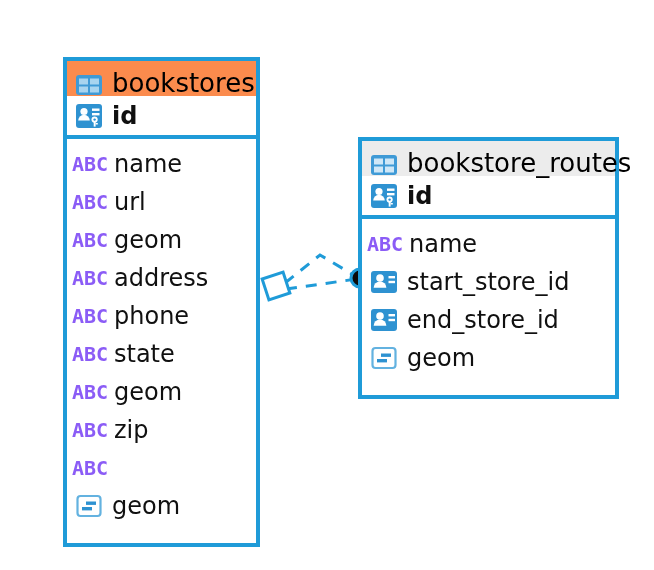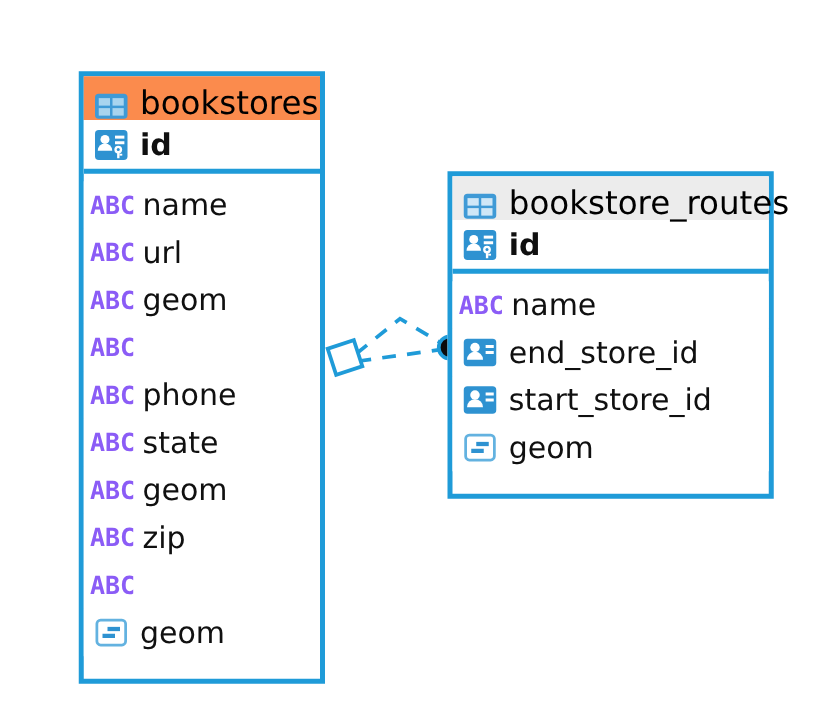--- a/index.html
+++ b/index.html
@@ -174,20 +174,21 @@
         <span class="field-label">url</span>
       </div>
 
       <div class="field-row">
         <span class="icon icon-abc">ABC</span>
         <span class="field-label">geom</span>
       </div>
 
       <div class="field-row">
         <span class="icon icon-abc">ABC</span>
+        <span class="field-label">address</span>
       </div>
 
       <div class="field-row">
         <span class="icon icon-abc">ABC</span>
         <span class="field-label">phone</span>
       </div>
 
       <div class="field-row">
         <span class="icon icon-abc">ABC</span>
         <span class="field-label">state</span>
@@ -263,34 +264,34 @@
       <div class="field-row">
         <span class="icon">
           <svg width="28" height="24" viewBox="0 0 28 24">
             <rect x="1" y="1" width="26" height="22" rx="3" ry="3" fill="#2e92d1"></rect>
             <circle cx="10" cy="8" r="3.8" fill="#ffffff"></circle>
             <path d="M 3.6 17.8 a 6.4 6.4 0 0 1 12.8 0 z" fill="#ffffff"></path>
             <rect x="18.5" y="6" width="6.5" height="2.4" fill="#ffffff"></rect>
             <rect x="18.5" y="10.8" width="6.5" height="2.4" fill="#ffffff"></rect>
           </svg>
         </span>
-        <span class="field-label">end_store_id</span>
+        <span class="field-label">start_store_id</span>
       </div>
 
       <div class="field-row">
         <span class="icon">
           <svg width="28" height="24" viewBox="0 0 28 24">
             <rect x="1" y="1" width="26" height="22" rx="3" ry="3" fill="#2e92d1"></rect>
             <circle cx="10" cy="8" r="3.8" fill="#ffffff"></circle>
             <path d="M 3.6 17.8 a 6.4 6.4 0 0 1 12.8 0 z" fill="#ffffff"></path>
             <rect x="18.5" y="6" width="6.5" height="2.4" fill="#ffffff"></rect>
             <rect x="18.5" y="10.8" width="6.5" height="2.4" fill="#ffffff"></rect>
           </svg>
         </span>
-        <span class="field-label">start_store_id</span>
+        <span class="field-label">end_store_id</span>
       </div>
 
       <div class="field-row">
         <span class="icon">
           <svg width="28" height="24" viewBox="0 0 28 24">
             <rect x="2.5" y="2" width="23" height="20" rx="3" ry="3" fill="#ffffff" stroke="#63b2e0" stroke-width="2.2"></rect>
             <rect x="11" y="7.5" width="10" height="3.4" fill="#2e92d1"></rect>
             <rect x="7" y="13" width="10" height="3.4" fill="#2e92d1"></rect>
           </svg>
         </span>

